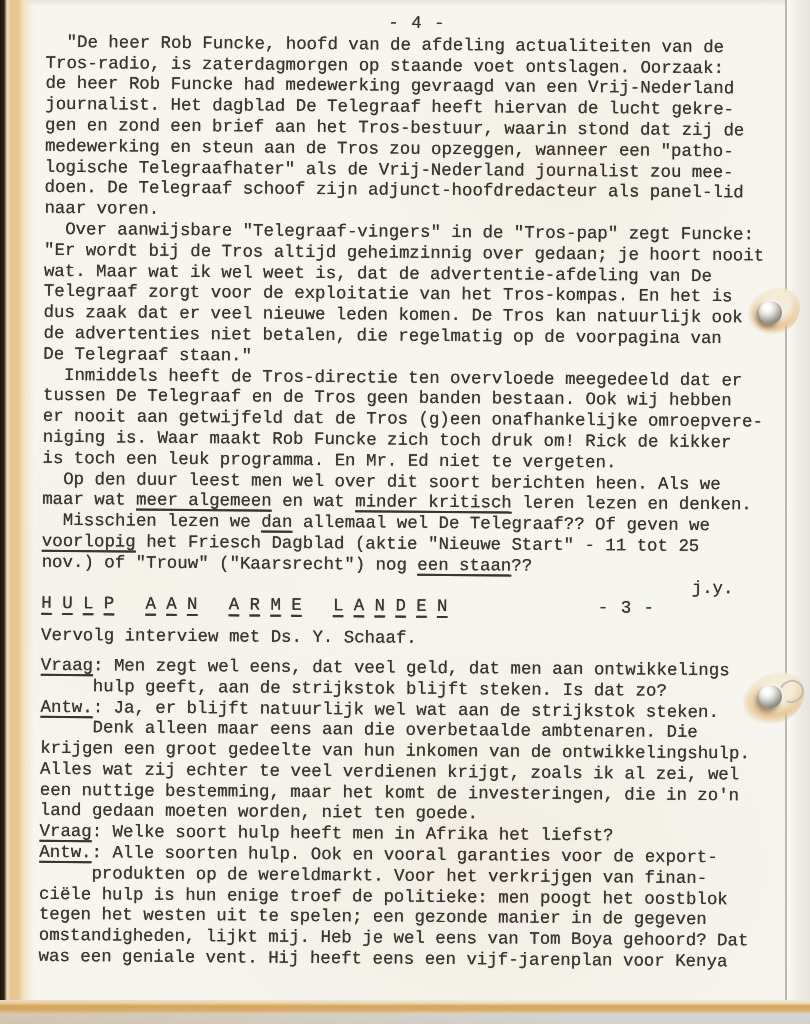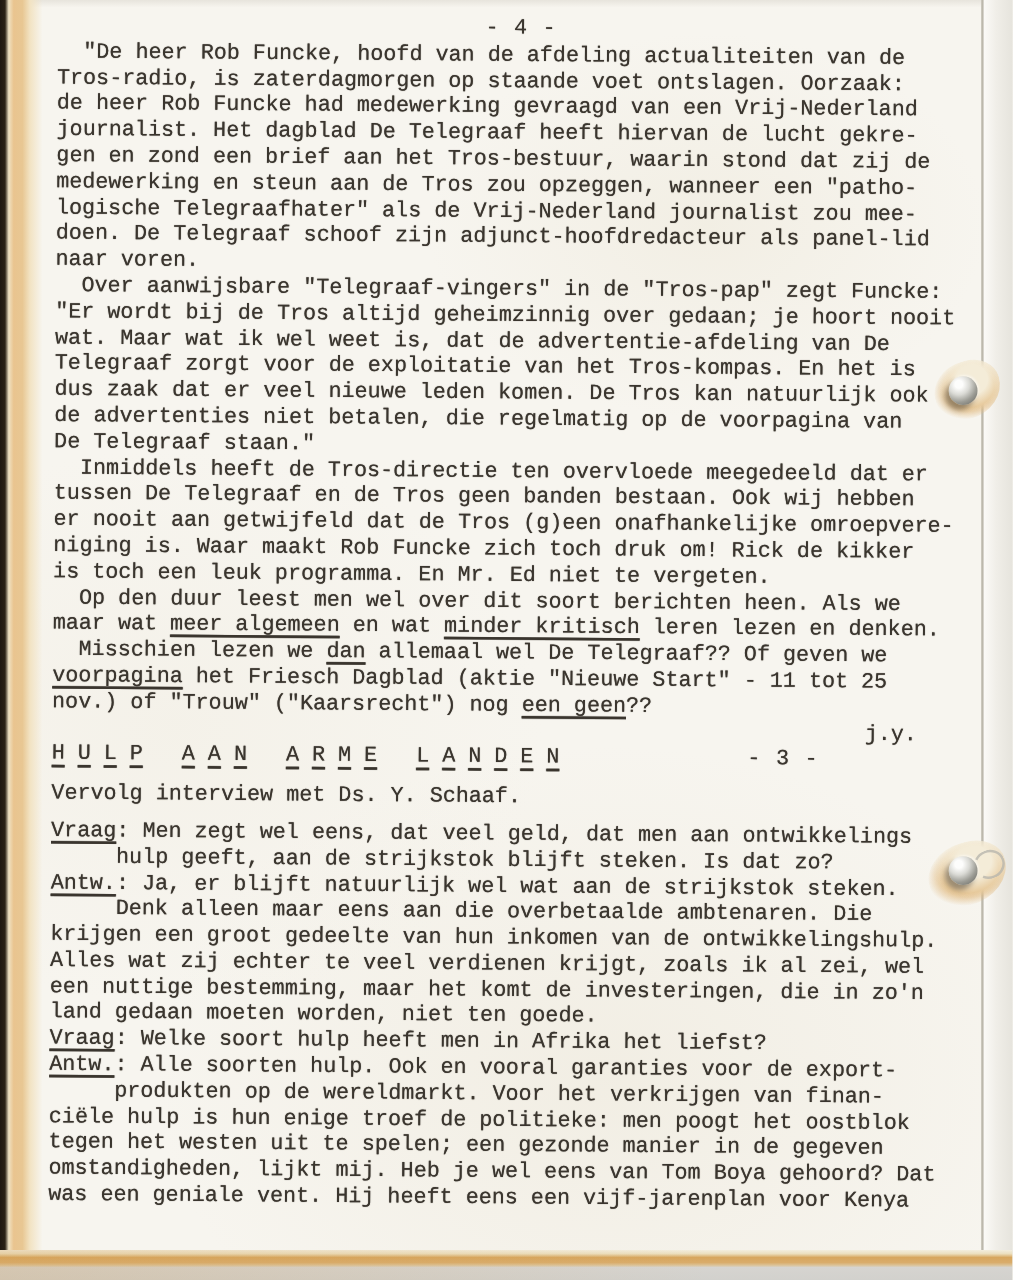--- a/index.html
+++ b/index.html
@@ -115,22 +115,22 @@
           <div class="tline">de advertenties niet betalen, die regelmatig op de voorpagina van</div>
           <div class="tline">De Telegraaf staan."</div>
           <div class="tline">  Inmiddels heeft de Tros-directie ten overvloede meegedeeld dat er</div>
           <div class="tline">tussen De Telegraaf en de Tros geen banden bestaan. Ook wij hebben</div>
           <div class="tline">er nooit aan getwijfeld dat de Tros (g)een onafhankelijke omroepvere-</div>
           <div class="tline">niging is. Waar maakt Rob Funcke zich toch druk om! Rick de kikker</div>
           <div class="tline">is toch een leuk programma. En Mr. Ed niet te vergeten.</div>
           <div class="tline">  Op den duur leest men wel over dit soort berichten heen. Als we</div>
           <div class="tline">maar wat <span class="u">meer algemeen</span> en wat <span class="u">minder kritisch</span> leren lezen en denken.</div>
           <div class="tline">  Misschien lezen we <span class="u">dan</span> allemaal wel De Telegraaf?? Of geven we</div>
-          <div class="tline"><span class="u">voorpagina</span> het Friesch Dagblad (aktie "Nieuwe Start" - 11 tot 25</div>
-          <div class="tline">nov.) of "Trouw" ("Kaarsrecht") nog <span class="u">een geen</span>??</div>
+          <div class="tline"><span class="u">voorlopig</span> het Friesch Dagblad (aktie "Nieuwe Start" - 11 tot 25</div>
+          <div class="tline">nov.) of "Trouw" ("Kaarsrecht") nog <span class="u">een staan</span>??</div>
         </div>
 
       <div class="sig">j.y.</div>
 
       <div class="heading"><span id="heading-letters"><span class="hch u">H</span><span class="hch u">U</span><span class="hch u">L</span><span class="hch u">P</span><span class="hch"> </span><span class="hch u">A</span><span class="hch u">A</span><span class="hch u">N</span><span class="hch"> </span><span class="hch u">A</span><span class="hch u">R</span><span class="hch u">M</span><span class="hch u">E</span><span class="hch"> </span><span class="hch u">L</span><span class="hch u">A</span><span class="hch u">N</span><span class="hch u">D</span><span class="hch u">E</span><span class="hch u">N</span></span><span class="hsuffix">- 3 -</span></div>
 
       <div class="subheading">Vervolg interview met Ds. Y. Schaaf.</div>
 
       <div id="interview" class="lines qa">
           <div class="tline"><span class="u">Vraag</span>: Men zegt wel eens, dat veel geld, dat men aan ontwikkelings</div>

